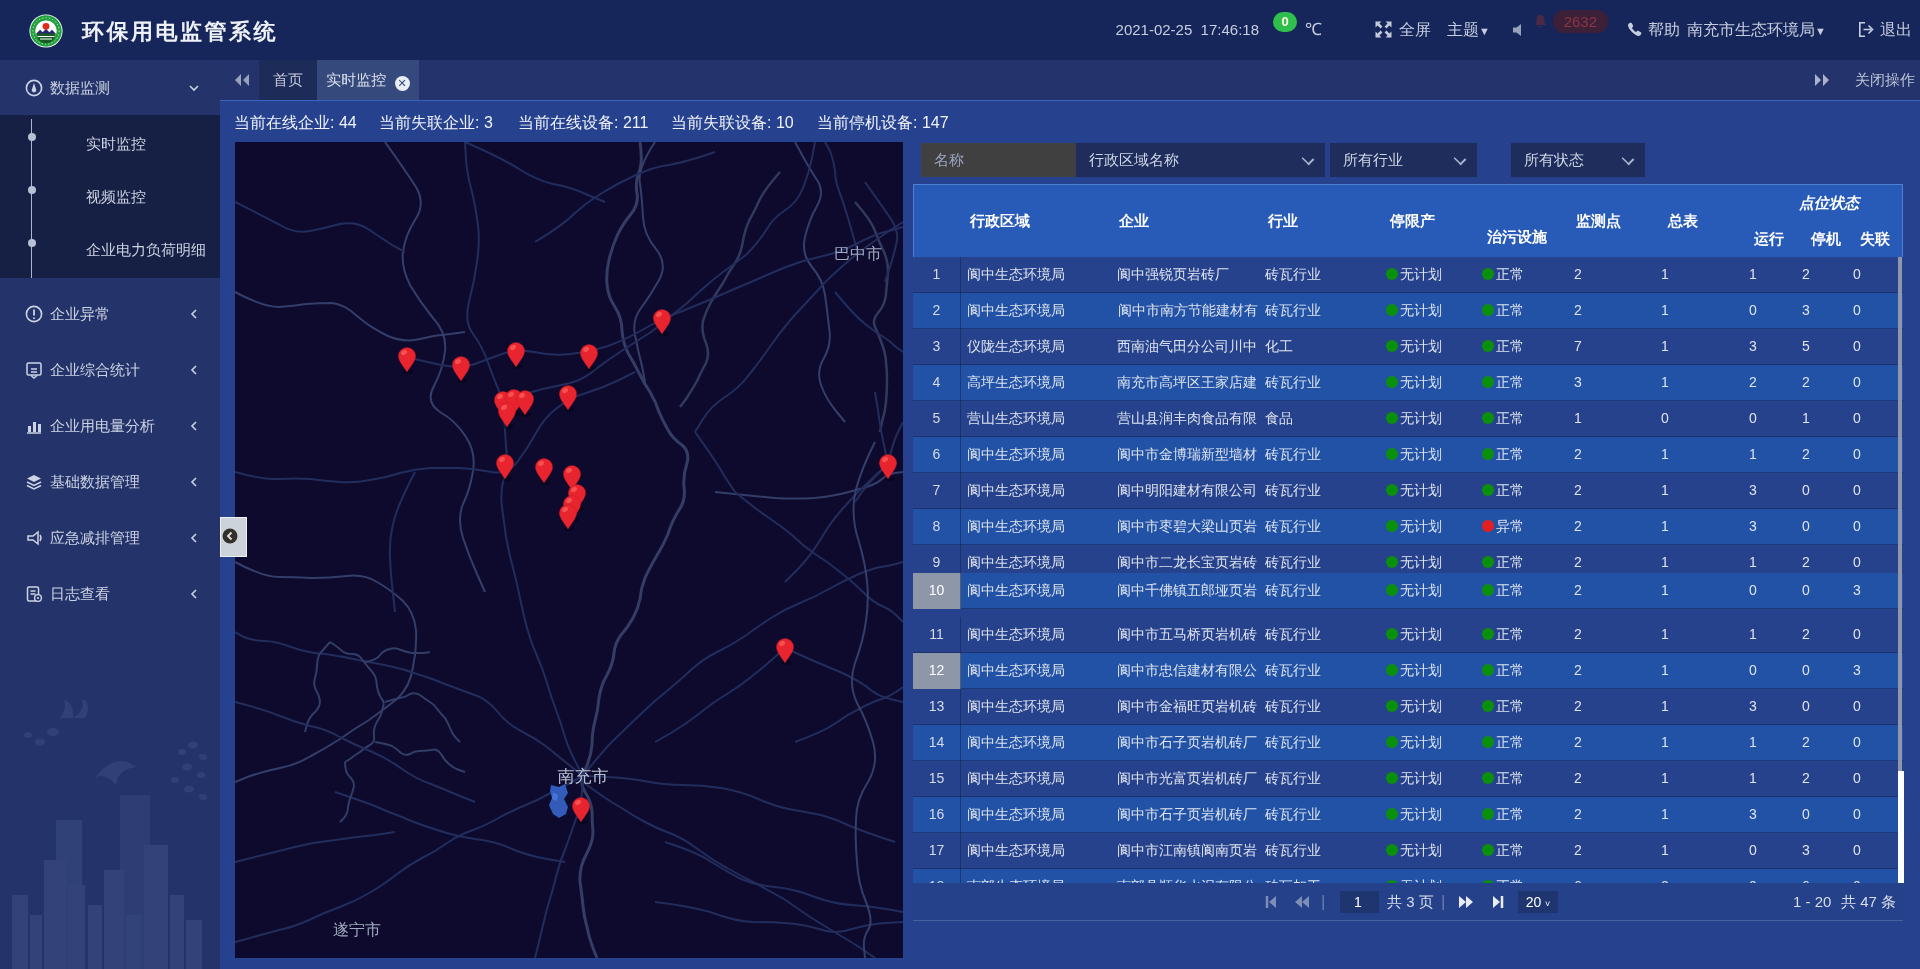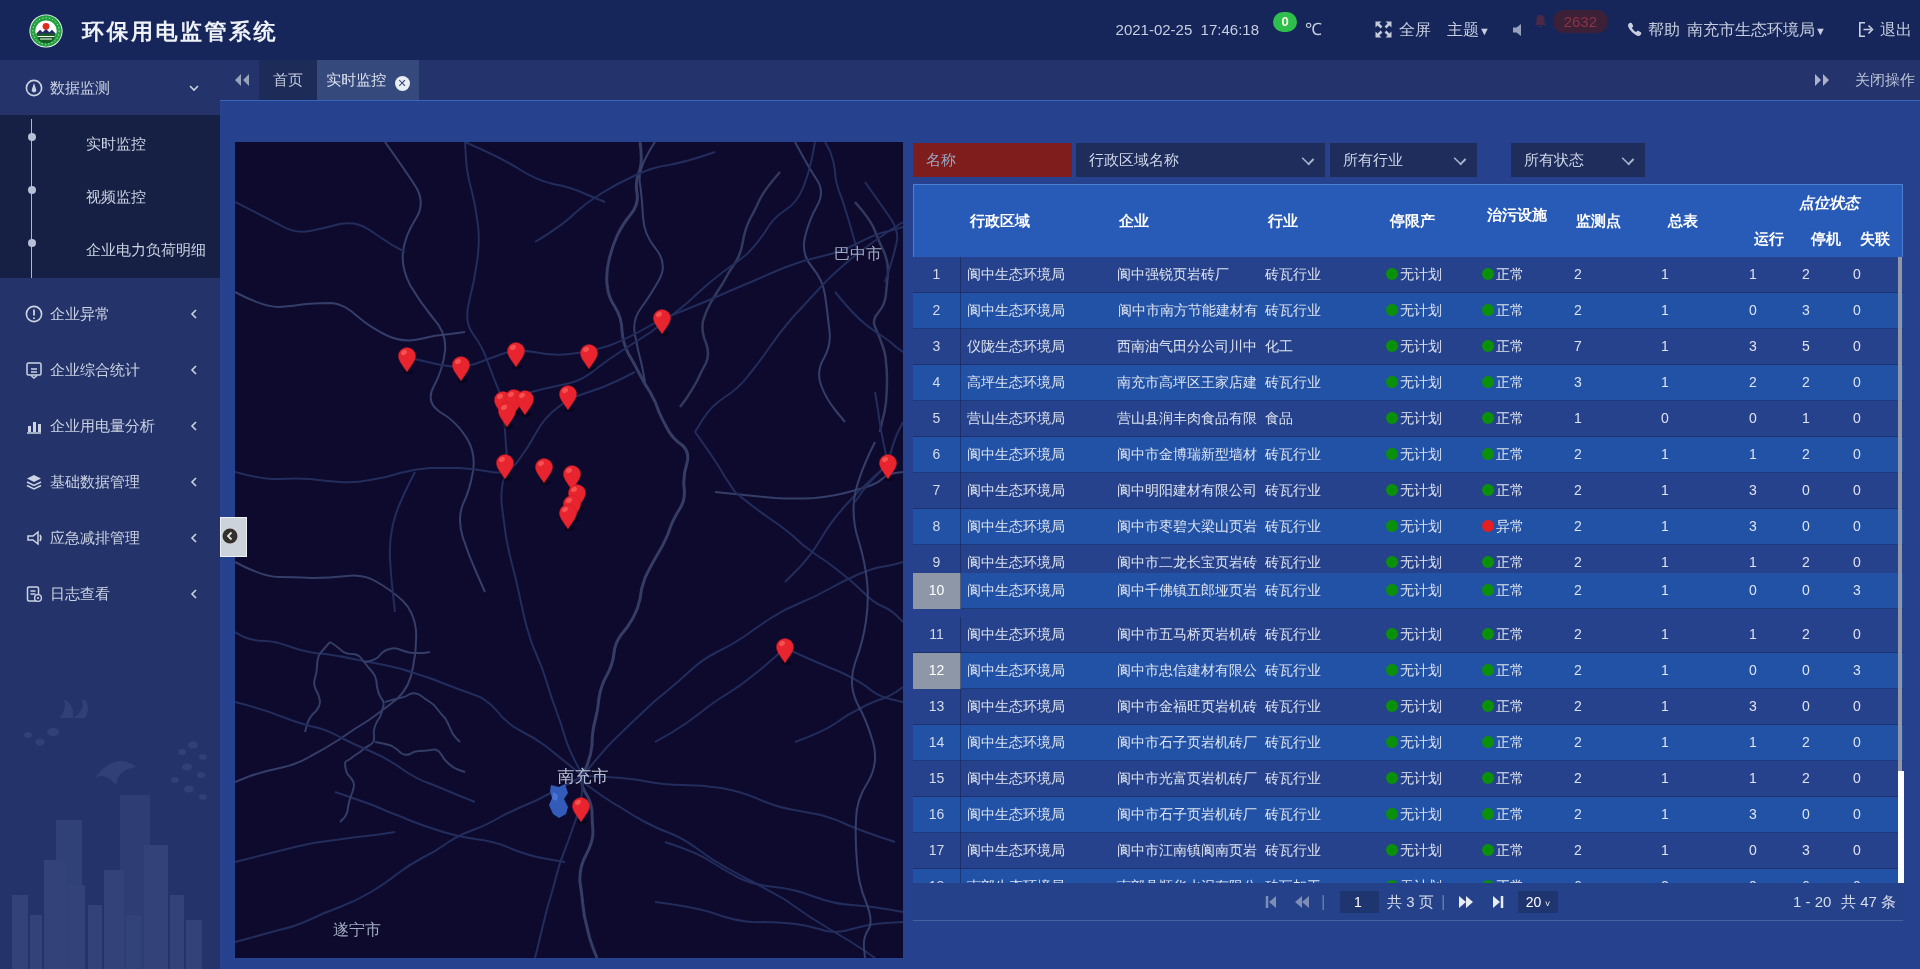--- a/index.html
+++ b/index.html
@@ -211,20 +211,27 @@
       <path d="M8 2 L2 8 L8 14 Z M16 2 L10 8 L16 14 Z" fill="#98a2b8"></path>
     </svg>
   <div class="tab1">首页</div>
   <div class="tab2">实时监控&nbsp; <span style="display:inline-block;width:15px;height:15px;border-radius:50%;background:#e9edf4;color:#35497d;font-size:11px;line-height:15px;vertical-align:-2px;">✕</span></div>
   <svg style="position:absolute;right:90px;top:13px;" width="16" height="14" viewBox="0 0 16 14">
       <path d="M1 1 L7 7 L1 13 Z M9 1 L15 7 L9 13 Z" fill="#aab3c7"></path>
     </svg>
   <span style="position:absolute;right:5px;top:0;line-height:40px;color:#bcc5d7;font-size:15px;">关闭操作</span>
 </div>
 <div class="content">
+  <div class="stats">
+    <span style="left:14px;">当前在线企业: 44</span>
+    <span style="left:159px;">当前失联企业: 3</span>
+    <span style="left:298px;">当前在线设备: 211</span>
+    <span style="left:451px;">当前失联设备: 10</span>
+    <span style="left:597px;">当前停机设备: 147</span>
+  </div>
   <div class="map" id="mapbox">
       <svg width="668" height="816" viewBox="0 0 668 816" style="display:block">
 <rect width="668" height="816" fill="#0d0a2e"></rect>
 <path d="M150,0 Q170,28 181,45 Q191,62 180,78 Q170,94 168,110 Q166,125 175,143 Q185,160 198,176 Q212,191 210,209 Q208,227 199,244 Q190,260 205,270 Q221,279 231,295 Q241,310 238,329 Q235,348 228,362 Q222,377 228,396 Q234,414 242,432 L250,450" stroke="#3a4470" stroke-width="2" fill="none" opacity="0.9"></path>
 <path d="M0,150 Q28,165 44,165 Q59,164 71,162 Q84,161 97,161 Q109,162 122,174 Q136,186 153,194 Q170,201 185,197 Q200,193 215,192 L230,190" stroke="#3a4470" stroke-width="2" fill="none" opacity="0.9"></path>
 <path d="M420,0 Q402,27 405,42 Q407,56 408,75 Q409,93 421,107 Q433,122 424,138 Q415,154 406,166 Q397,178 400,193 Q403,209 407,224 L410,240" stroke="#3a4470" stroke-width="2" fill="none" opacity="0.9"></path>
 <path d="M0,420 Q28,435 44,435 Q59,435 77,436 Q95,436 112,434 Q129,432 142,440 Q156,448 168,459 Q179,470 181,488 Q182,506 178,525 Q175,545 162,557 Q148,568 134,578 Q119,587 105,597 Q91,606 76,614 Q61,623 45,626 Q30,629 15,634 L0,640" stroke="#3a4470" stroke-width="2" fill="none" opacity="0.9"></path>
 <path d="M480,350 Q520,354 540,356 Q559,357 580,356 Q601,354 621,348 Q641,343 647,337 Q653,332 660,331 L668,330" stroke="#3a4470" stroke-width="2" fill="none" opacity="0.9"></path>
 <path d="M560,0 Q574,26 582,38 Q590,50 582,64 Q574,78 570,95 Q566,112 577,125 Q588,138 590,153 Q592,167 594,185 Q597,202 589,216 Q581,229 586,243 Q591,257 601,269 L610,280" stroke="#3a4470" stroke-width="2" fill="none" opacity="0.9"></path>
 <path d="M405,0 Q408,21 404,30 Q400,40 402,51 Q404,62 396,72 Q387,83 382,94 Q377,105 374,118 Q371,130 372,142 Q373,155 380,165 Q387,176 387,189 Q388,201 393,211 Q399,221 404,231 Q409,241 415,250 Q421,260 424,270 Q428,279 433,288 Q438,297 447,303 Q455,310 452,321 Q448,333 449,345 Q451,358 444,368 Q437,379 433,392 Q428,404 421,415 Q414,427 410,436 Q406,446 405,457 Q403,467 398,476 Q393,485 386,493 Q380,501 379,511 Q378,522 372,533 Q366,543 364,556 Q363,568 360,579 Q357,590 357,603 Q356,615 350,628 Q344,641 350,650 Q356,659 357,669 Q357,679 358,690 Q358,700 351,713 Q344,726 345,740 Q347,753 348,764 Q349,775 352,785 Q354,796 358,806 L362,816" stroke="#3a426a" stroke-width="3" fill="none" opacity="0.9"></path>
@@ -393,41 +400,41 @@
         </g>
 </svg>
     </div>
   <div style="position:absolute;left:0;top:416px;width:27px;height:40px;background:#ccd3da;border:1px solid #eef1f4;z-index:3;">
   <svg width="16" height="16" viewBox="0 0 16 16" style="position:absolute;left:1px;top:10px;">
         <circle cx="8" cy="8" r="7.5" fill="#332f2b"></circle>
         <path d="M9.5 4.5 L6 8 L9.5 11.5" fill="none" stroke="#dfe5ec" stroke-width="1.8"></path>
       </svg>
   </div>
   <div class="panel">
-    <div class="flt" style="left:0;width:159px;background:#7f1d1d;">
+    <div class="flt" style="left:8px;width:159px;background:#404040;">
         <span class="ph" style="color:#9aa6c2;">名称</span>
       </div>
     <div class="flt" style="left:163px;width:249px;">
         <span class="ph">行政区域名称</span>
         <span class="chev"></span>
       </div>
     <div class="flt" style="left:417px;width:147px;">
         <span class="ph">所有行业</span>
         <span class="chev"></span>
       </div>
     <div class="flt" style="left:598px;width:134px;">
         <span class="ph">所有状态</span>
         <span class="chev"></span>
       </div>
     <div class="thead">
       <span class="th" style="left:56px;top:27px;">行政区域</span>
       <span class="th" style="left:205px;top:27px;">企业</span>
       <span class="th" style="left:354px;top:27px;">行业</span>
       <span class="th" style="left:476px;top:27px;">停限产</span>
-      <span class="th" style="left:573px;top:21px;">治污设施</span>
+      <span class="th" style="left:573px;top:43px;">治污设施</span>
       <span class="th" style="left:662px;top:27px;">监测点</span>
       <span class="th" style="left:754px;top:27px;">总表</span>
       <span class="th" style="left:885px;top:9px;font-style:italic;">点位状态</span>
       <span class="th" style="left:840px;top:45px;">运行</span>
       <span class="th" style="left:897px;top:45px;">停机</span>
       <span class="th" style="left:946px;top:45px;">失联</span>
     </div>
     <div class="tbody" id="tbody">
 <div class="row odd" style="top:0px;">
 <span class="cell num">1</span>

